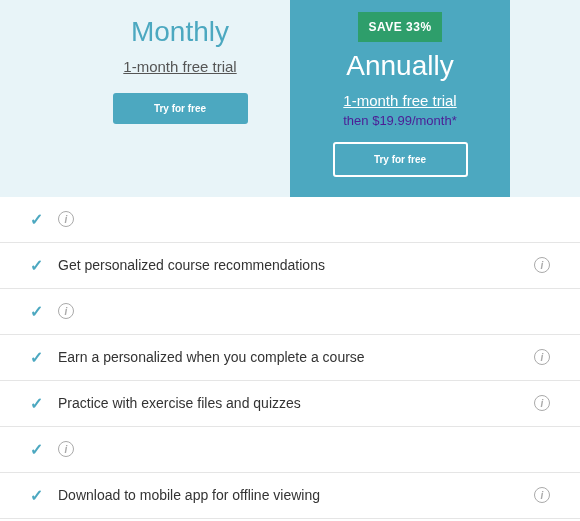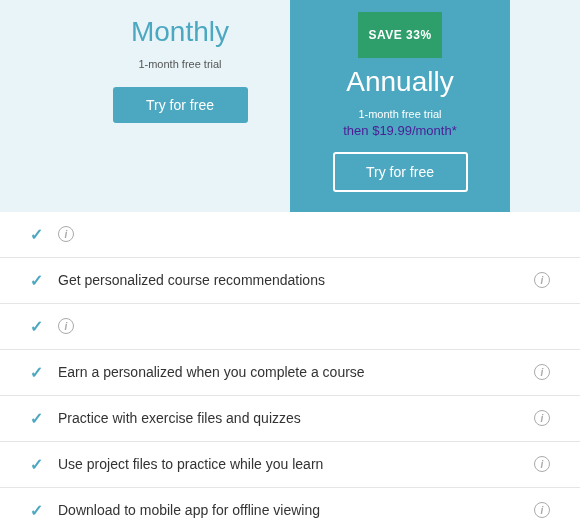--- a/index.html
+++ b/index.html
@@ -32,64 +32,65 @@
 
     .plan-column.annually {
       background: #4ca8c0;
     }
 
     .save-badge {
       background: #2e9e6b;
       color: white;
       font-size: 12px;
       font-weight: 700;
-      padding: 16px 10px;
+      padding: 8px 10px;
       display: inline-block;
       margin-bottom: 4px;
       letter-spacing: 0.5px;
     }
 
     .plan-name {
       font-size: 28px;
       font-weight: 400;
       color: #4ca8c0;
       margin-bottom: 8px;
       margin-top: 4px;
     }
 
     .plan-column.annually .plan-name {
       color: white;
     }
 
     .plan-trial {
-      font-size: 11px;
+      font-size: 15px;
       color: #555;
       line-height: 1.5;
+      text-decoration: underline;
     }
 
     .plan-column.annually .plan-trial {
       color: white;
     }
 
     .plan-price {
       font-size: 13px;
       color: #555;
     }
 
     .plan-column.annually .plan-price {
       color: #4c1d95;
     }
 
     .try-btn {
       display: inline-block;
       padding: 10px 28px;
       background: #4ca8c0;
       color: white;
-      font-size: 14px;
-      font-weight: 400;
+      font-size: 10px;
+      font-weight: 700;
       border: none;
       border-radius: 3px;
       cursor: pointer;
       margin-top: 14px;
       width: 135px;
       text-align: center;
     }
 
     .plan-column.annually .try-btn {
       background: #4ca8c0;
@@ -192,21 +193,20 @@
         <span class="feature-text">Earn a personalized when you complete a course</span>
         <span class="info-icon">i</span>
       </div>
       <div class="feature-row">
         <span class="check-icon">✓</span>
         <span class="feature-text">Practice with exercise files and quizzes</span>
         <span class="info-icon">i</span>
       </div>
       <div class="feature-row">
         <span class="check-icon">✓</span>
-        <span class="feature-text">Use project files to practice while you learn</span>
         <span class="info-icon">i</span>
       </div>
       <div class="feature-row">
         <span class="check-icon">✓</span>
         <span class="feature-text">Download to mobile app for offline viewing</span>
         <span class="info-icon">i</span>
       </div>
       <div class="feature-row"></div>
     </div>
 

